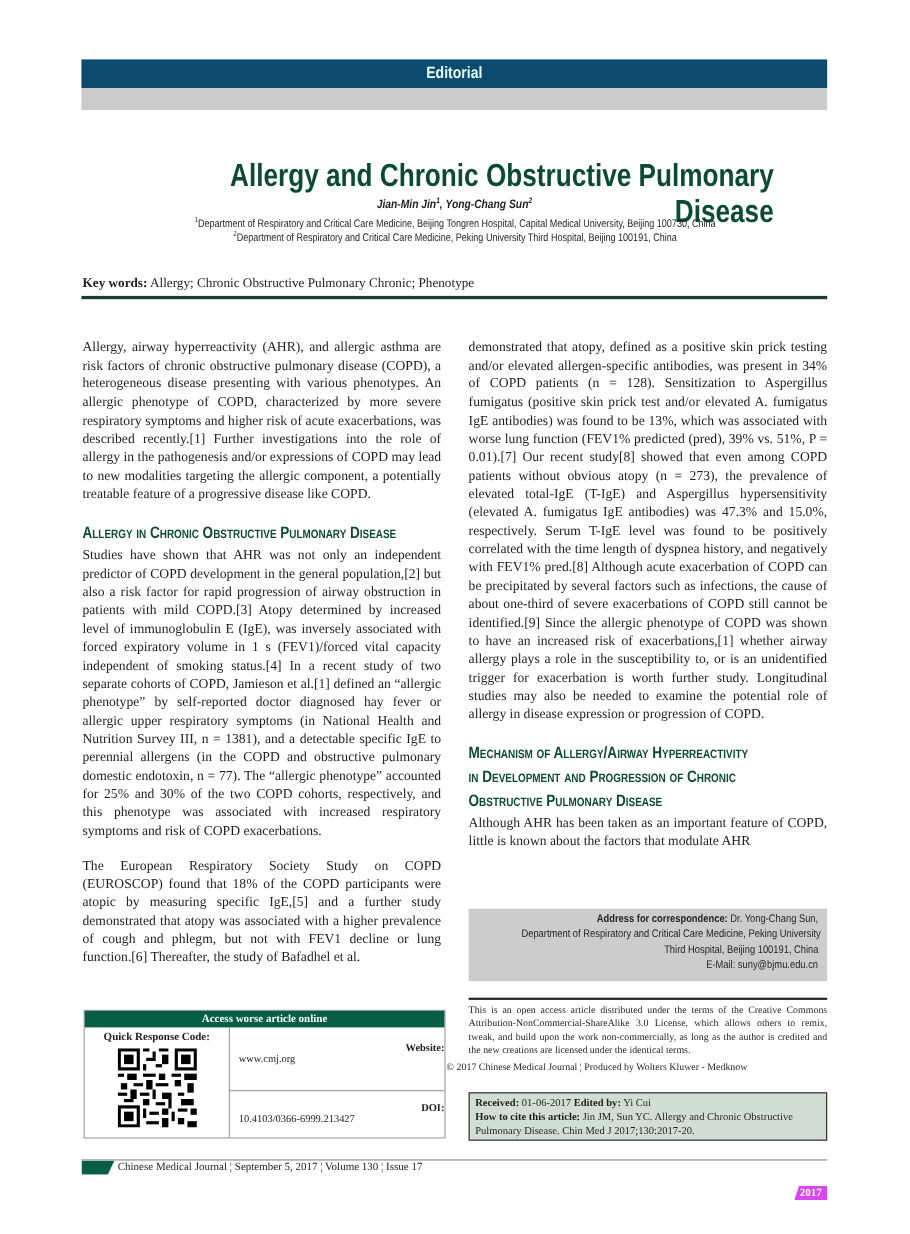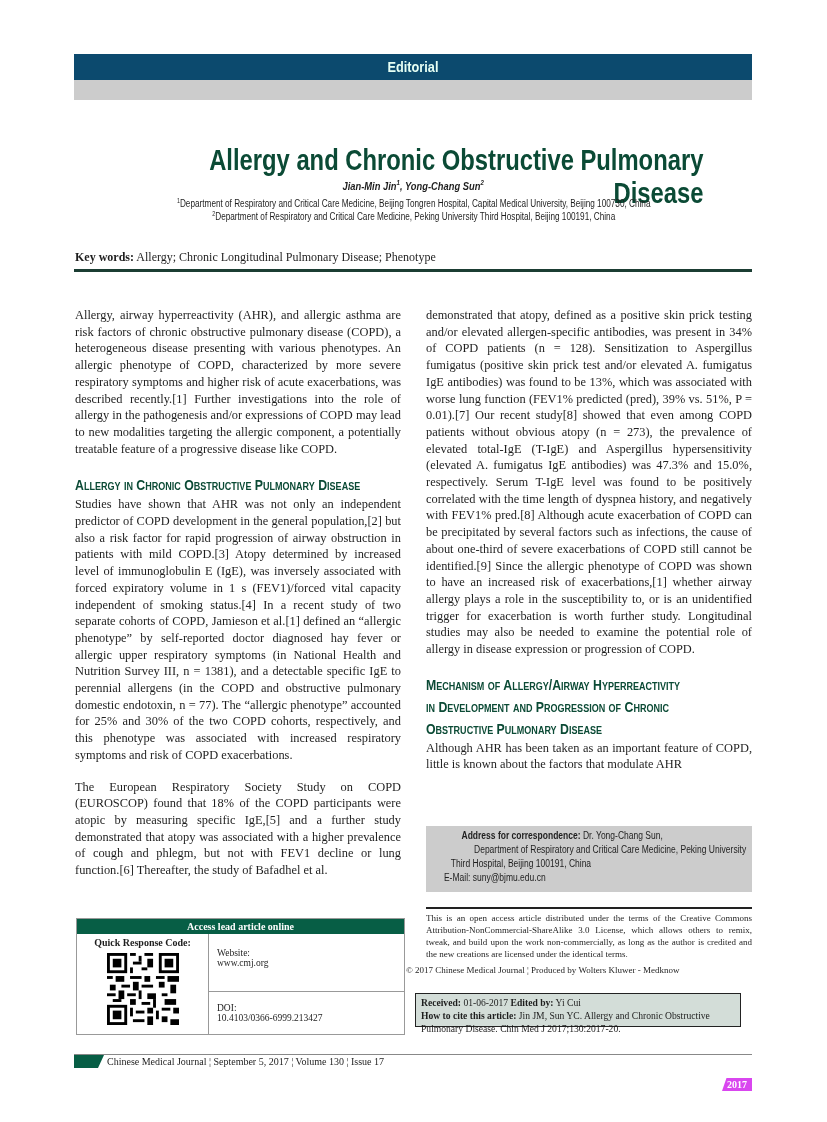--- a/index.html
+++ b/index.html
@@ -21,59 +21,59 @@
   .col p { margin:0; }
   .heading { font-family:"Liberation Sans", sans-serif; font-weight:bold; color:#0b4a35; font-size:15px; line-height:22px; font-variant:small-caps; }
   .heading span.wrap { display:inline-block; transform:scaleX(0.82); transform-origin:left; white-space:nowrap; }
   .accessbox { left:76px; top:918px; width:327px; height:115px; border:1px solid #999; }
   .accesshead { height:15px; background:#075e45; color:#fff; font-size:10px; font-weight:bold; text-align:center; line-height:15px; }
   .qrcell { position:absolute; left:0; top:15px; width:131px; height:100px; border-right:1px solid #999; text-align:center; }
   .qrlabel { font-size:10px; font-weight:bold; margin-top:3px; }
   .qr { width:72px; height:72px; margin:5px auto 0; }
   .webcell { position:absolute; left:132px; top:15px; right:0; height:58px; border-bottom:1px solid #999; font-size:9.5px; padding:14px 0 0 8px; box-sizing:border-box; }
   .doicell { position:absolute; left:132px; top:74px; right:0; bottom:0; font-size:9.5px; padding:10px 0 0 8px; box-sizing:border-box; }
-  .bold { font-weight:normal; }
-  .corr { left:426px; top:826px; width:326px; height:66px; background:#cccccc; font-family:"Liberation Sans", sans-serif; font-size:10px; text-align:left; padding:3px 8px 0 0; box-sizing:border-box; line-height:14px; }
+  .bold { font-weight:bold;text-align:right; }
+  .corr { left:426px; top:826px; width:326px; height:66px; background:#cccccc; font-family:"Liberation Sans", sans-serif; font-size:10px; text-align:right; padding:3px 8px 0 0; box-sizing:border-box; line-height:14px; }
   .corr .wrap { display:inline-block; transform:scaleX(0.85); transform-origin:right; white-space:nowrap; }
   .licrule { left:426px; top:907px; width:326px; height:2px; background:#222; }
   .license { left:426px; top:912px; width:326px; font-size:9px; line-height:12px; text-align:justify; }
   .copy { left:406px; top:965px; width:326px; font-size:9px; }
-  .received { left:415px; top:993px; width:326px; height:34px; background:#d3ddd8; border:1px solid #222; box-sizing:border-box; font-size:9.6px; line-height:13px; padding:2px 5px; }
+  .received { left:426px; top:993px; width:326px; height:44px; background:#d3ddd8; border:1px solid #222; box-sizing:border-box; font-size:9.6px; line-height:13px; padding:2px 5px; }
   .footer { left:74px; top:1054px; width:678px; height:14px; border-top:1px solid #888; }
   .footleft { left:74px; top:1055px; width:30px; height:13px; background:#075e45; clip-path:polygon(0 0,100% 0,80% 100%,0 100%); }
   .foottext { left:107px; top:1055px; font-size:10px; line-height:13px; }
   .footpage { left:722px; top:1078px; width:30px; height:13px; background:#d946ef; color:#fff; font-size:10px; font-weight:bold; text-align:center; line-height:13px; clip-path:polygon(15% 0,100% 0,100% 100%,0 100%); }
 </style>
 </head>
 <body>
 
 <div class="abs banner"><span>Editorial</span></div>
 <div class="abs graybar"></div>
 
 <div class="abs title"><span>Allergy and Chronic Obstructive Pulmonary Disease</span></div>
 
 <div class="abs authors"><span class="wrap">
   <span>Jian-Min Jin</span><sup>1</sup>, <span>Yong-Chang Sun</span><sup>2</sup>
 </span></div>
 
 <div class="abs affil" style="top:198px;"><span class="wrap"><sup>1</sup><span>Department of Respiratory and Critical Care Medicine, Beijing Tongren Hospital, Capital Medical University, Beijing 100730, China</span></span></div>
 <div class="abs affil" style="top:211px;"><span class="wrap"><sup>2</sup><span>Department of Respiratory and Critical Care Medicine, Peking University Third Hospital, Beijing 100191, China</span></span></div>
 
-<div class="abs keywords"><b>Key words:</b> <span>Allergy; Chronic Longitudinal Pulmonary Disease; Phenotype</span></div>
+<div class="abs keywords"><b>Key words:</b> <span>Allergy; Chronic Obstructive Pulmonary Chronic; Phenotype</span></div>
 <div class="abs kwrule"></div>
 
 <div class="abs col" style="left:75px; top:307px;">
   <p>Allergy, airway hyperreactivity (AHR), and allergic asthma are risk factors of chronic obstructive pulmonary disease (COPD), a heterogeneous disease presenting with various phenotypes. An allergic phenotype of COPD, characterized by more severe respiratory symptoms and higher risk of acute exacerbations, was described recently.[1] Further investigations into the role of allergy in the pathogenesis and/or expressions of COPD may lead to new modalities targeting the allergic component, a potentially treatable feature of a progressive disease like COPD.</p>
   <div class="heading" style="margin-top:17px;"><span class="wrap">Allergy in Chronic Obstructive Pulmonary Disease</span></div>
   <p>Studies have shown that AHR was not only an independent predictor of COPD development in the general population,[2] but also a risk factor for rapid progression of airway obstruction in patients with mild COPD.[3] Atopy determined by increased level of immunoglobulin E (IgE), was inversely associated with forced expiratory volume in 1 s (FEV1)/forced vital capacity independent of smoking status.[4] In a recent study of two separate cohorts of COPD, Jamieson et al.[1] defined an “allergic phenotype” by self-reported doctor diagnosed hay fever or allergic upper respiratory symptoms (in National Health and Nutrition Survey III, n = 1381), and a detectable specific IgE to perennial allergens (in the COPD and obstructive pulmonary domestic endotoxin, n = 77). The “allergic phenotype” accounted for 25% and 30% of the two COPD cohorts, respectively, and this phenotype was associated with increased respiratory symptoms and risk of COPD exacerbations.</p>
   <p style="margin-top:15px;">The European Respiratory Society Study on COPD (EUROSCOP) found that 18% of the COPD participants were atopic by measuring specific IgE,[5] and a further study demonstrated that atopy was associated with a higher prevalence of cough and phlegm, but not with FEV1 decline or lung function.[6] Thereafter, the study of Bafadhel et al.</p>
 </div>
 
 <div class="abs accessbox">
-  <div class="accesshead">Access lead article online</div>
+  <div class="accesshead">Access worse article online</div>
   <div class="qrcell">
     <div class="qrlabel">Quick Response Code:</div>
     <svg class="qr" viewBox="0 0 25 25">
       <rect x="0" y="0" width="25" height="25" fill="#fff"></rect>
       <g fill="#000">
         <rect x="0" y="0" width="7" height="7"></rect>
           <rect x="1" y="1" width="5" height="5" fill="#fff"></rect>
           <rect x="2" y="2" width="3" height="3"></rect>
         <rect x="18" y="0" width="7" height="7"></rect>
           <rect x="19" y="1" width="5" height="5" fill="#fff"></rect>

